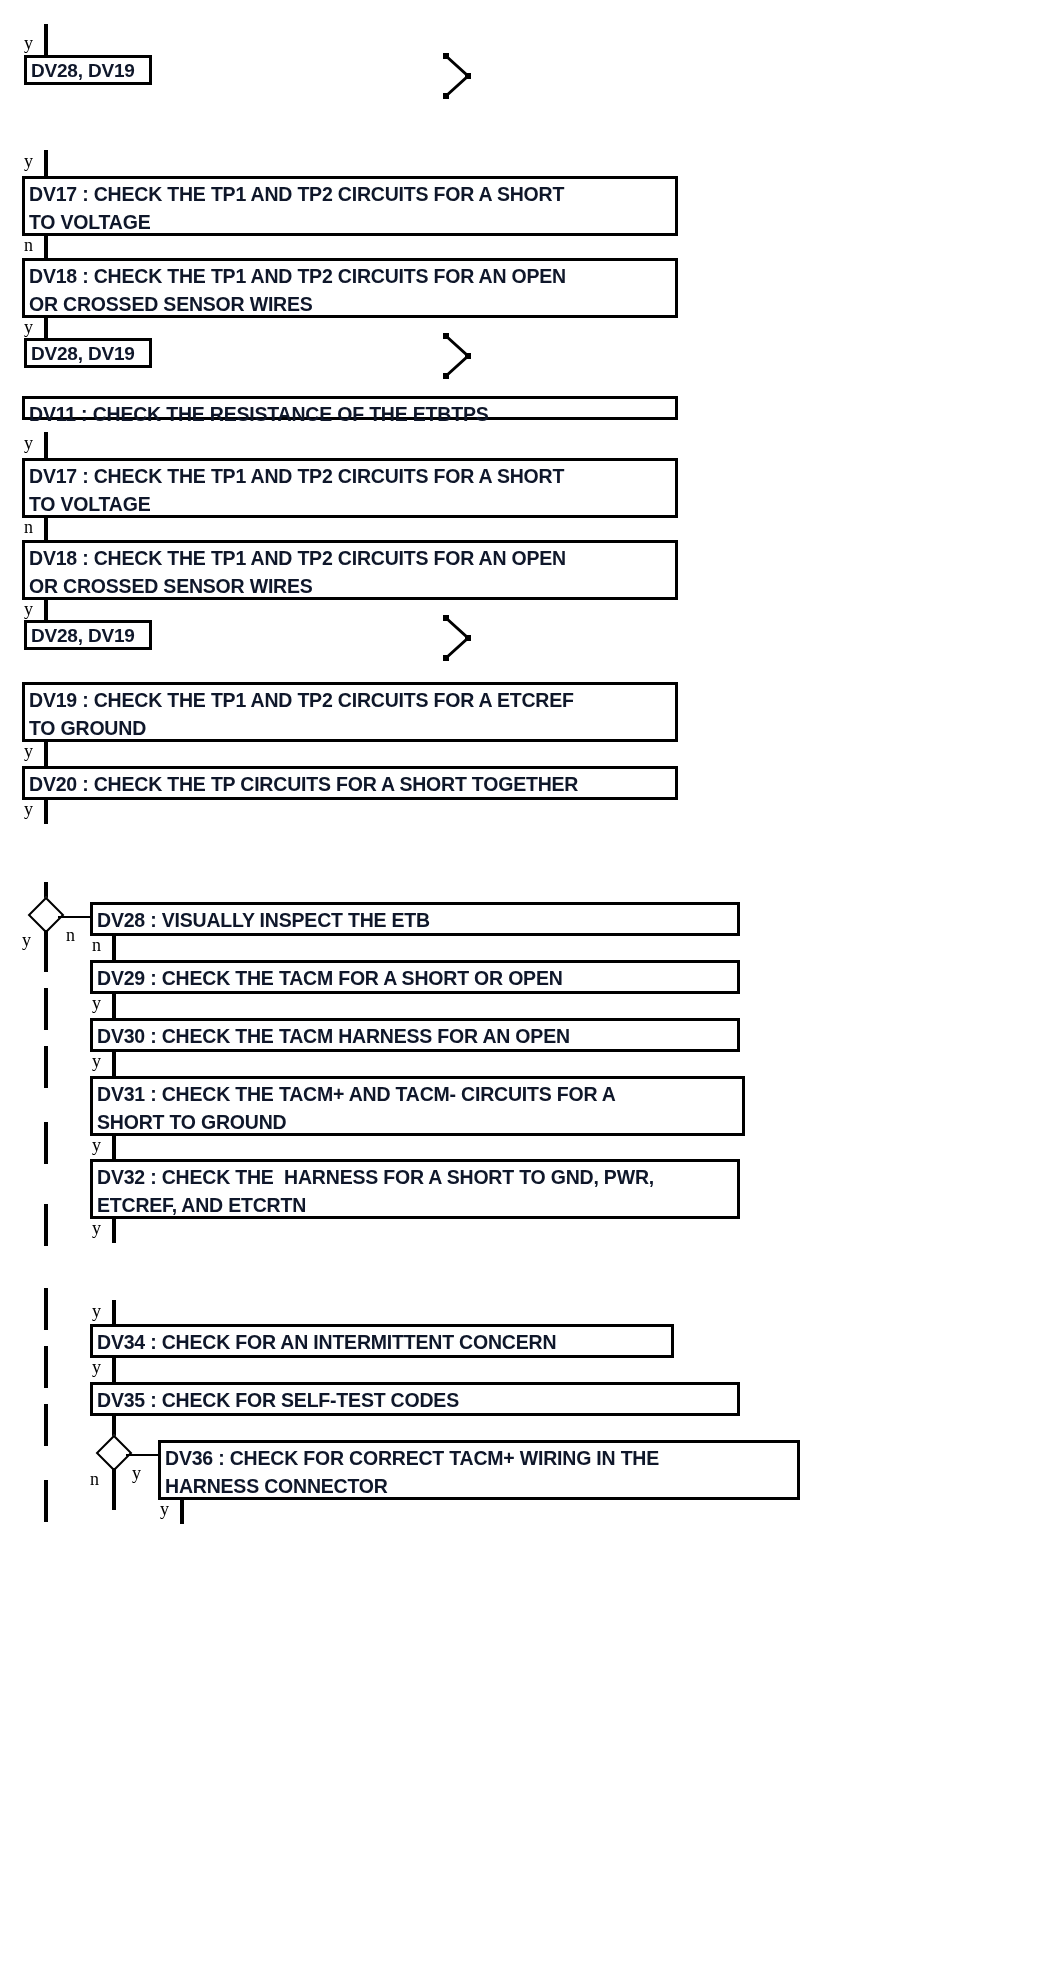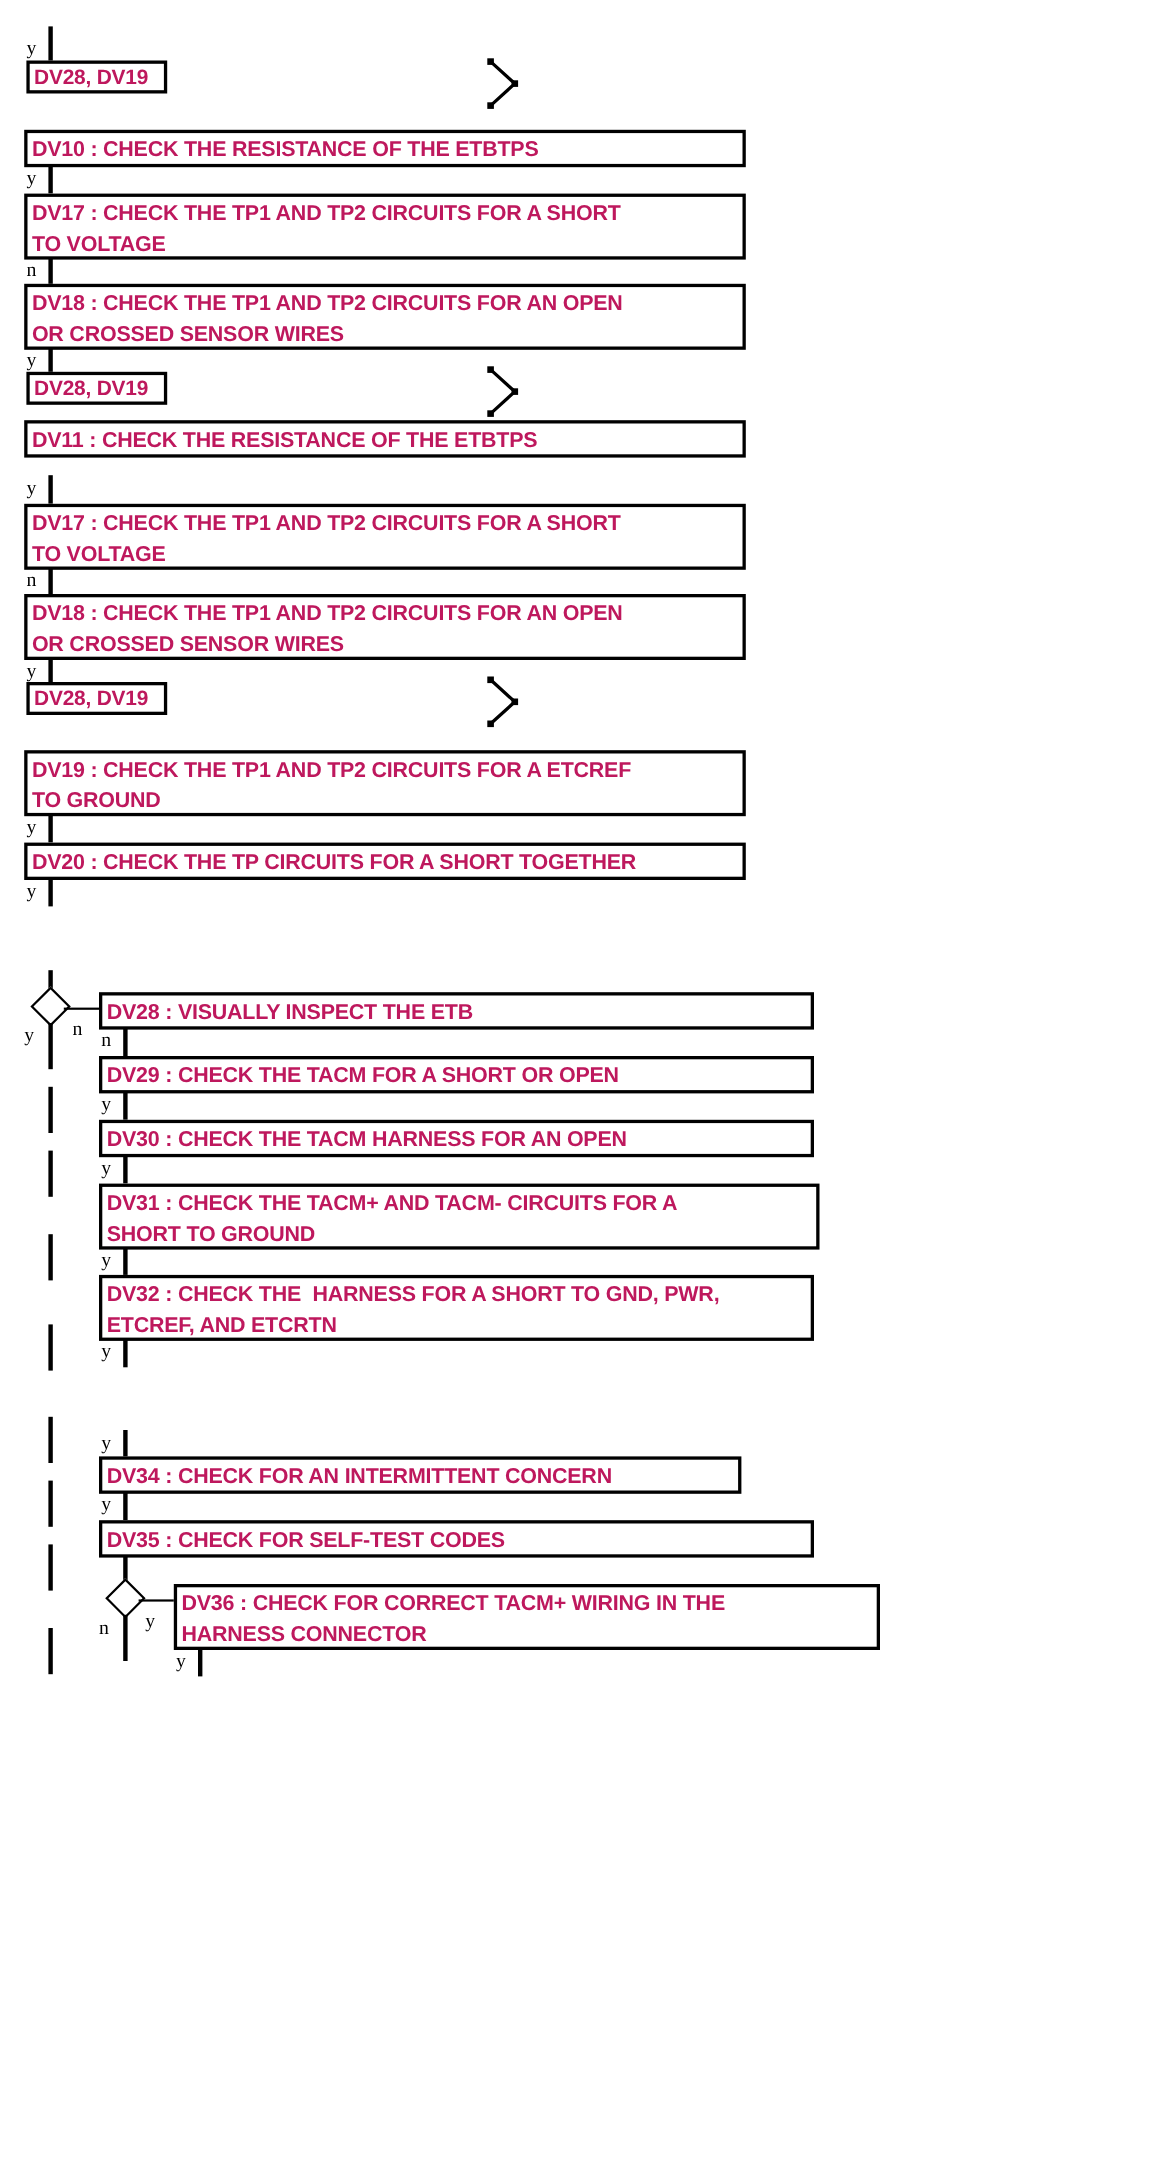--- a/index.html
+++ b/index.html
@@ -14,21 +14,21 @@
     height:1970px;
     background:#ffffff;
     overflow:hidden;
   }
   
   .node{
     position:absolute;
     box-sizing:border-box;
     border:3px solid #000000;
     background:#ffffff;
-    color:#be185d;
+    color:#0f172a;
     font-weight:bold;
     font-size:19.5px;
     line-height:28px;
     letter-spacing:-0.2px;
     padding:1px 12px 1px 4px;
     white-space:pre-wrap;
     text-align:left;
   }
   .node.small{
     font-size:19px;
@@ -77,21 +77,20 @@
   <span class="blabel" style="left:24px;top:34px;">y</span>
   <div class="node small" style="left:24px;top:55px;width:128px;height:30px;line-height:24px;padding-left:4px;">DV28, DV19</div>
 
   <svg class="chev" style="left:442px;top:52px;" width="32" height="48" viewBox="0 0 32 48">
     <polyline points="4,4 26,24 4,44" fill="none" stroke="#000" stroke-width="3"></polyline>
     <rect x="1" y="1" width="6" height="6" fill="#000"></rect>
     <rect x="23" y="21" width="6" height="6" fill="#000"></rect>
     <rect x="1" y="41" width="6" height="6" fill="#000"></rect>
   </svg>
 
-  <div class="node" style="left:22px;top:118px;width:656px;height:34px;line-height:28px;">DV10 : CHECK THE RESISTANCE OF THE ETBTPS</div>
   <div class="vline" style="left:44px;top:150px;height:26px;"></div>
   <span class="blabel" style="left:24px;top:152px;">y</span>
 
   <div class="node" style="left:22px;top:176px;width:656px;height:60px;">DV17 : CHECK THE TP1 AND TP2 CIRCUITS FOR A SHORT
 TO VOLTAGE</div>
   <div class="vline" style="left:44px;top:234px;height:26px;"></div>
   <span class="blabel" style="left:24px;top:236px;">n</span>
 
   <div class="node" style="left:22px;top:258px;width:656px;height:60px;">DV18 : CHECK THE TP1 AND TP2 CIRCUITS FOR AN OPEN
 OR CROSSED SENSOR WIRES</div>
@@ -100,21 +99,21 @@
 
   <div class="node small" style="left:24px;top:338px;width:128px;height:30px;line-height:24px;">DV28, DV19</div>
 
   <svg class="chev" style="left:442px;top:332px;" width="32" height="48" viewBox="0 0 32 48">
     <polyline points="4,4 26,24 4,44" fill="none" stroke="#000" stroke-width="3"></polyline>
     <rect x="1" y="1" width="6" height="6" fill="#000"></rect>
     <rect x="23" y="21" width="6" height="6" fill="#000"></rect>
     <rect x="1" y="41" width="6" height="6" fill="#000"></rect>
   </svg>
 
-  <div class="node" style="left:22px;top:382px;width:656px;height:34px;line-height:28px;">DV11 : CHECK THE RESISTANCE OF THE ETBTPS</div>
+  <div class="node" style="left:22px;top:396px;width:656px;height:24px;line-height:28px;">DV11 : CHECK THE RESISTANCE OF THE ETBTPS</div>
   <div class="vline" style="left:44px;top:432px;height:26px;"></div>
   <span class="blabel" style="left:24px;top:434px;">y</span>
 
   <div class="node" style="left:22px;top:458px;width:656px;height:60px;">DV17 : CHECK THE TP1 AND TP2 CIRCUITS FOR A SHORT
 TO VOLTAGE</div>
   <div class="vline" style="left:44px;top:516px;height:26px;"></div>
   <span class="blabel" style="left:24px;top:518px;">n</span>
 
   <div class="node" style="left:22px;top:540px;width:656px;height:60px;">DV18 : CHECK THE TP1 AND TP2 CIRCUITS FOR AN OPEN
 OR CROSSED SENSOR WIRES</div>

